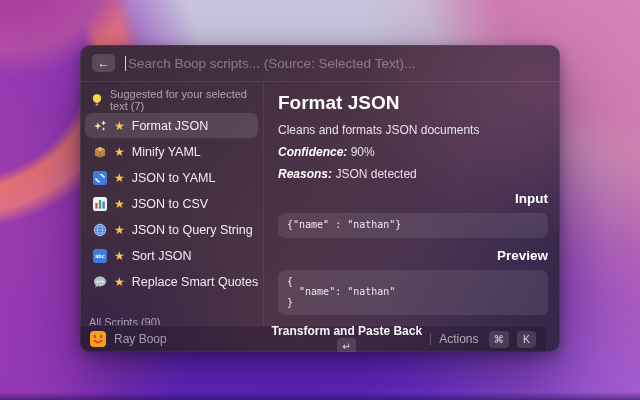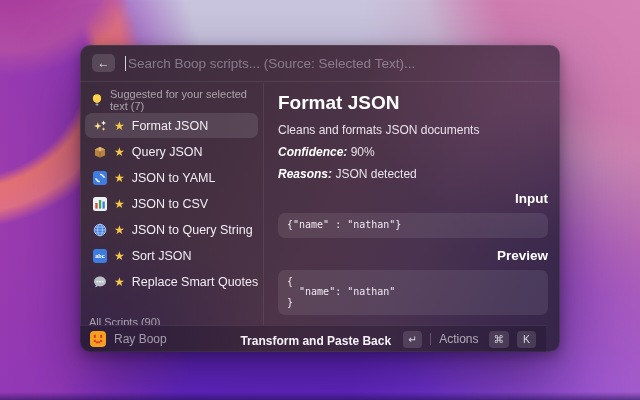--- a/index.html
+++ b/index.html
@@ -69,21 +69,21 @@
     font-family:"DejaVu Sans Mono", monospace; font-size:10px; line-height:10.5px;
     color:#efe9f2; white-space:pre; }
 
   
   .footer { position:absolute; left:0; right:14px; bottom:0; height:27px;
     display:flex; align-items:center; gap:8px; padding:0 10px;
     border-top:1px solid rgba(255,255,255,0.08); background:rgba(22,12,34,0.28); }
   .app-icon svg { width:16px; height:16px; display:block; }
   .app-name { font-size:12px; color:rgba(255,255,255,0.55); }
   .spacer { flex:1; }
-  .primary-action { display:flex; align-items:flex-end; gap:12px; cursor:default; }
+  .primary-action { display:flex; align-items:center; gap:0; cursor:default;flex-direction:column; }
   .primary-label { font-size:12px; font-weight:700; color:#f6f2f8; }
   .key { display:inline-flex; align-items:center; justify-content:center;
     min-width:19px; height:17px; padding:0 5px; border-radius:4px;
     background:rgba(255,255,255,0.13); color:#d9d2de; font-size:10.5px; line-height:1; }
   .vsep { width:1px; height:12px; background:rgba(255,255,255,0.22); }
   .actions { display:flex; align-items:center; gap:8px; cursor:default; }
   .actions-label { font-size:12px; color:rgba(255,255,255,0.6); margin-right:2px; }
 </style>
 </head>
 <body>
@@ -130,21 +130,21 @@
       <div class="row">
         <span class="ico">
           <svg viewBox="0 0 14 14">
               <polygon points="2,4.2 7,2.1 12,4.2 12,10.4 7,12.5 2,10.4" fill="#b8823f"></polygon>
               <polygon points="2,4.2 7,6.2 12,4.2 7,2.1" fill="#d6a362"></polygon>
               <rect x="6.55" y="2.2" width="0.9" height="4.1" fill="#ecd9a8"></rect>
               <line x1="7" y1="6.2" x2="7" y2="12.5" stroke="#8a5f2c" stroke-width="0.7"></line>
             </svg>
         </span>
         <span class="star">★</span>
-        <span>Query JSON</span>
+        <span>Minify YAML</span>
       </div>
 
       <div class="row">
         <span class="ico">
           <svg viewBox="0 0 14 14">
               <rect width="14" height="14" rx="3" fill="#3f7ce0"></rect>
               <path d="M7 3.3a3.7 3.7 0 0 1 3.5 2.5" stroke="#fff" stroke-width="1.25" fill="none"></path>
               <path d="M7 10.7a3.7 3.7 0 0 1-3.5-2.5" stroke="#fff" stroke-width="1.25" fill="none"></path>
               <polygon points="10.8,4.4 12.3,6.5 9.7,6.6" fill="#fff"></polygon>
               <polygon points="3.2,9.6 1.7,7.5 4.3,7.4" fill="#fff"></polygon>

